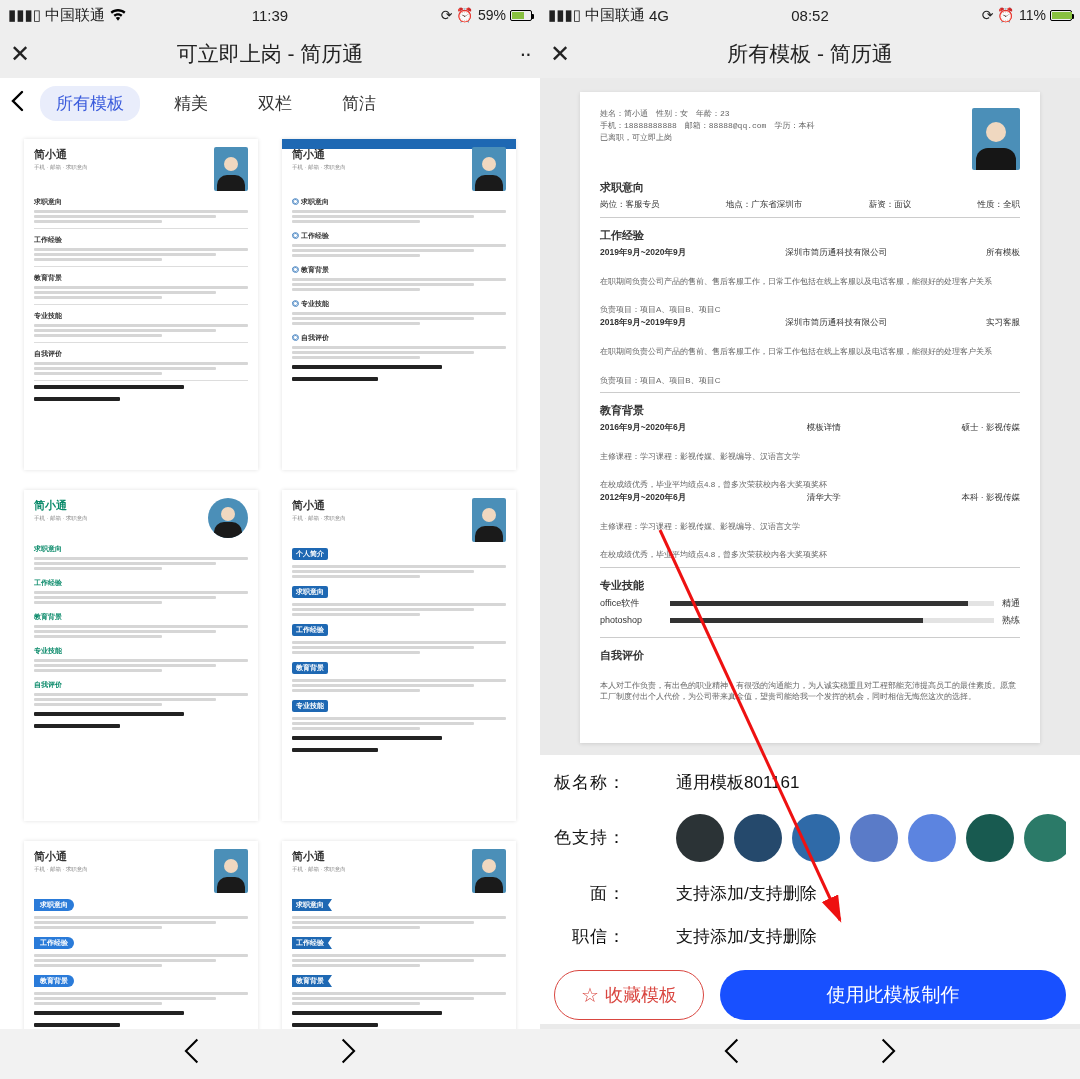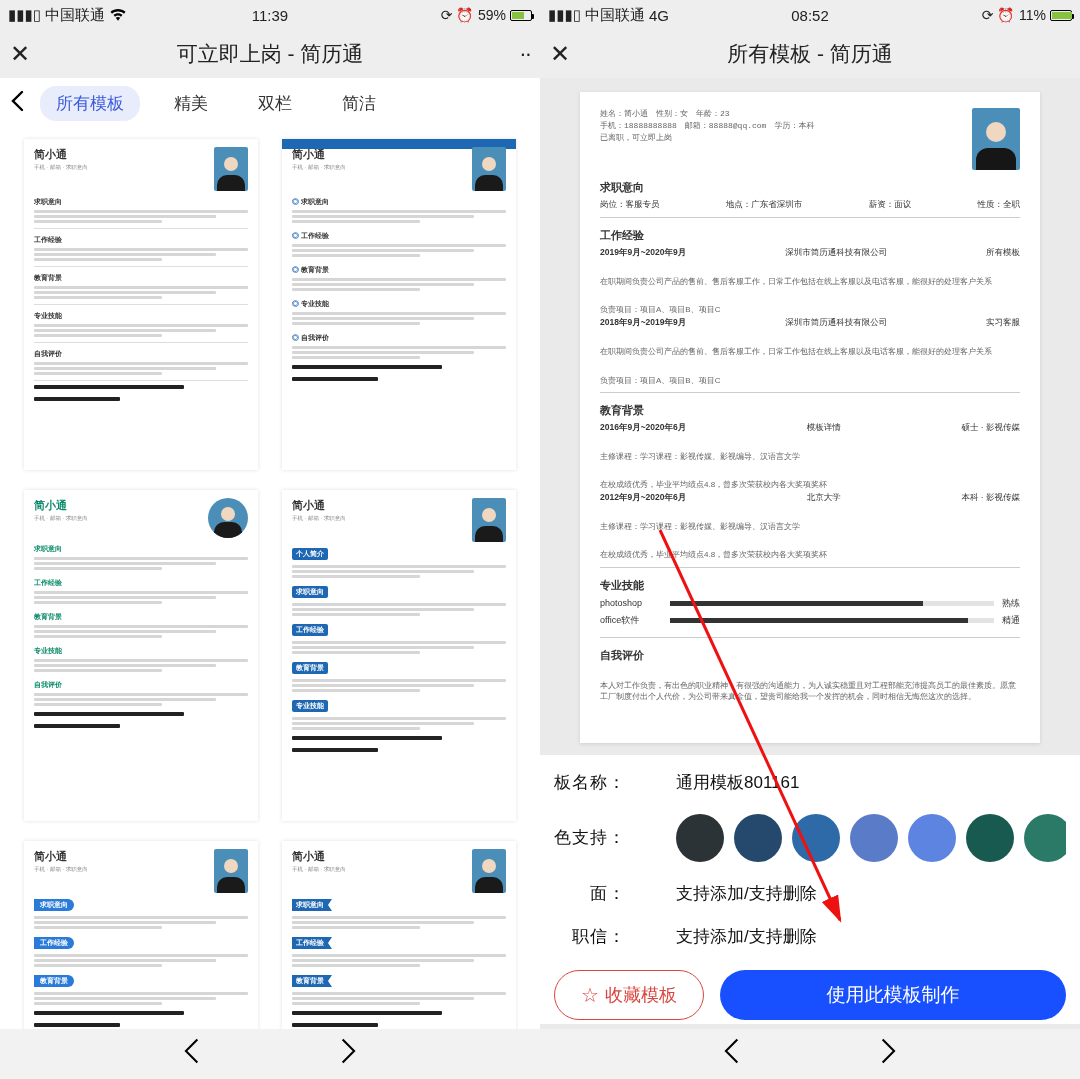--- a/index.html
+++ b/index.html
@@ -402,41 +402,41 @@
             <h4>教育背景</h4>
             <div class="prow">
               <b>2016年9月~2020年6月</b>
               <span>模板详情</span>
               <span>硕士 · 影视传媒</span>
             </div>
             <div class="ptxt">主修课程：学习课程：影视传媒、影视编导、汉语言文学</div>
             <div class="ptxt">在校成绩优秀，毕业平均绩点4.8，曾多次荣获校内各大奖项奖杯</div>
             <div class="prow">
               <b>2012年9月~2020年6月</b>
-              <span>北京大学</span>
+              <span>清华大学</span>
               <span>本科 · 影视传媒</span>
             </div>
             <div class="ptxt">主修课程：学习课程：影视传媒、影视编导、汉语言文学</div>
             <div class="ptxt">在校成绩优秀，毕业平均绩点4.8，曾多次荣获校内各大奖项奖杯</div>
           </div>
           <div class="psec">
             <h4>专业技能</h4>
+            <div class="skill-row">
+              <span style="width:62px">office软件</span>
+              <div class="skill-bar">
+                <div class="fill" style="width:92%"></div>
+              </div>
+              <span>精通</span>
+            </div>
             <div class="skill-row">
               <span style="width:62px">photoshop</span>
               <div class="skill-bar">
                 <div class="fill" style="width:78%"></div>
               </div>
               <span>熟练</span>
-            </div>
-            <div class="skill-row">
-              <span style="width:62px">office软件</span>
-              <div class="skill-bar">
-                <div class="fill" style="width:92%"></div>
-              </div>
-              <span>精通</span>
             </div>
           </div>
           <div class="psec" style="border:0">
             <h4>自我评价</h4>
             <div class="ptxt">本人对工作负责，有出色的职业精神，有很强的沟通能力，为人诚实稳重且对工程部能充沛提高员工的最佳素质。愿意工厂制度付出个人代价，为公司带来真金值，望贵司能给我一个发挥的机会，同时相信无悔您这次的选择。</div>
           </div>
         </div>
     </div>
 
     <div class="meta">

